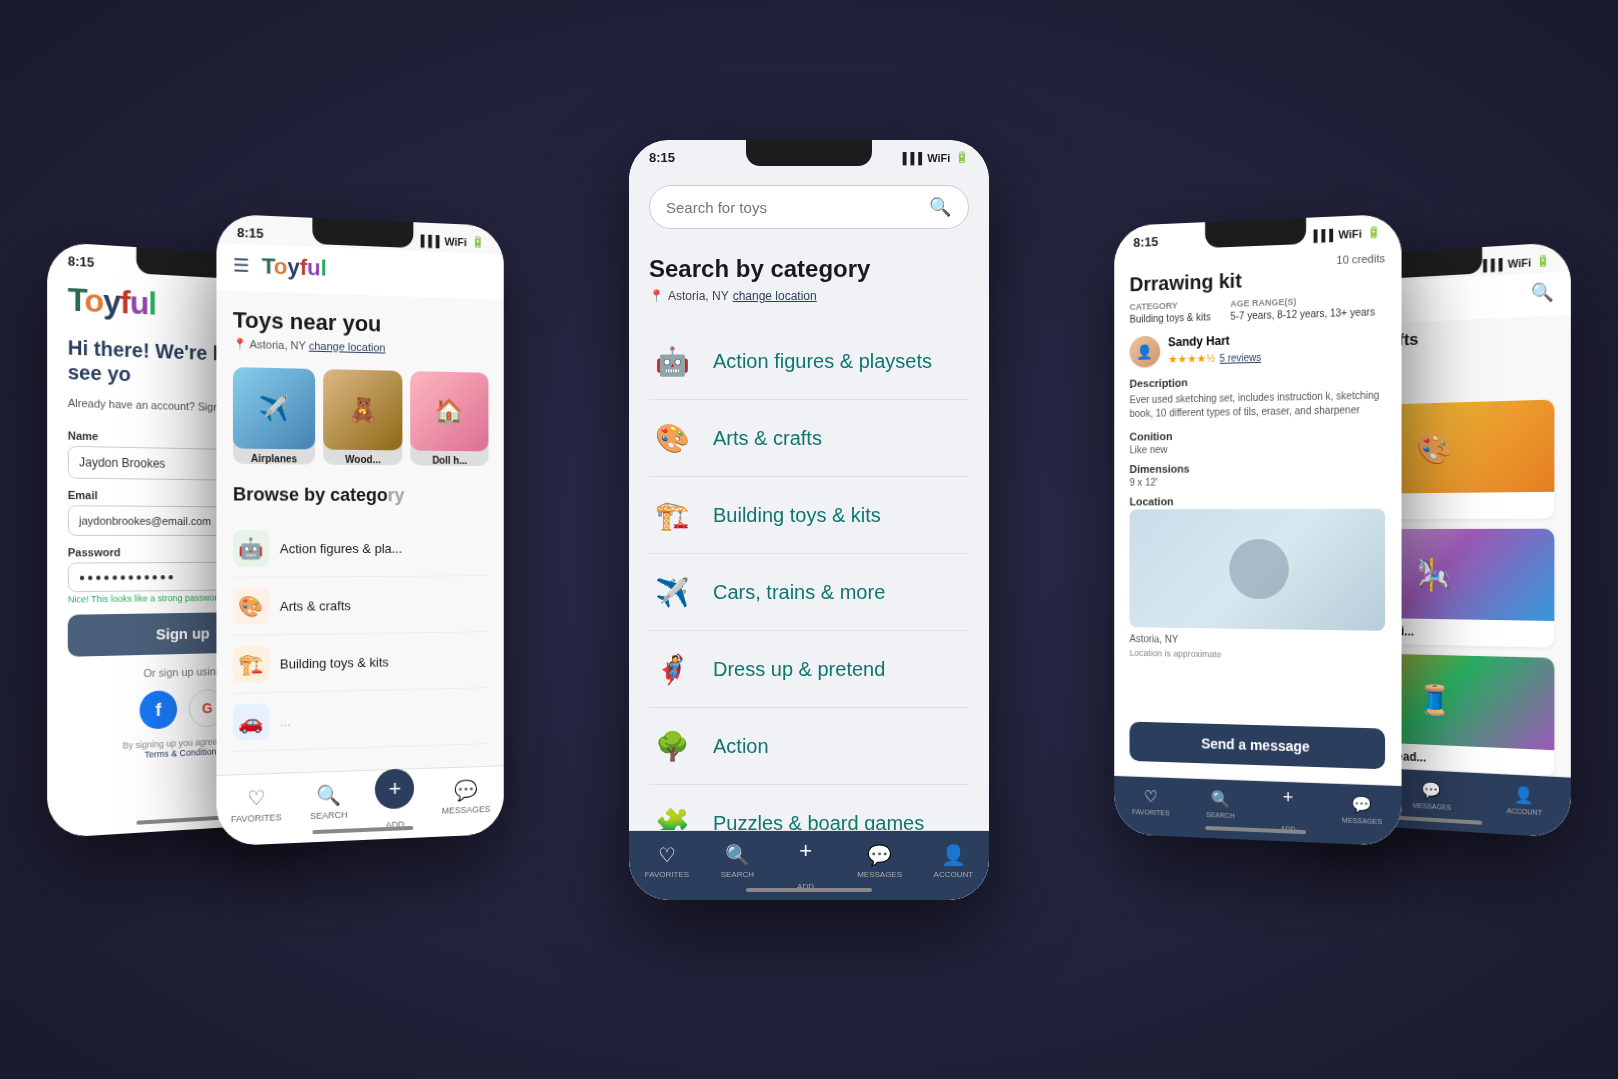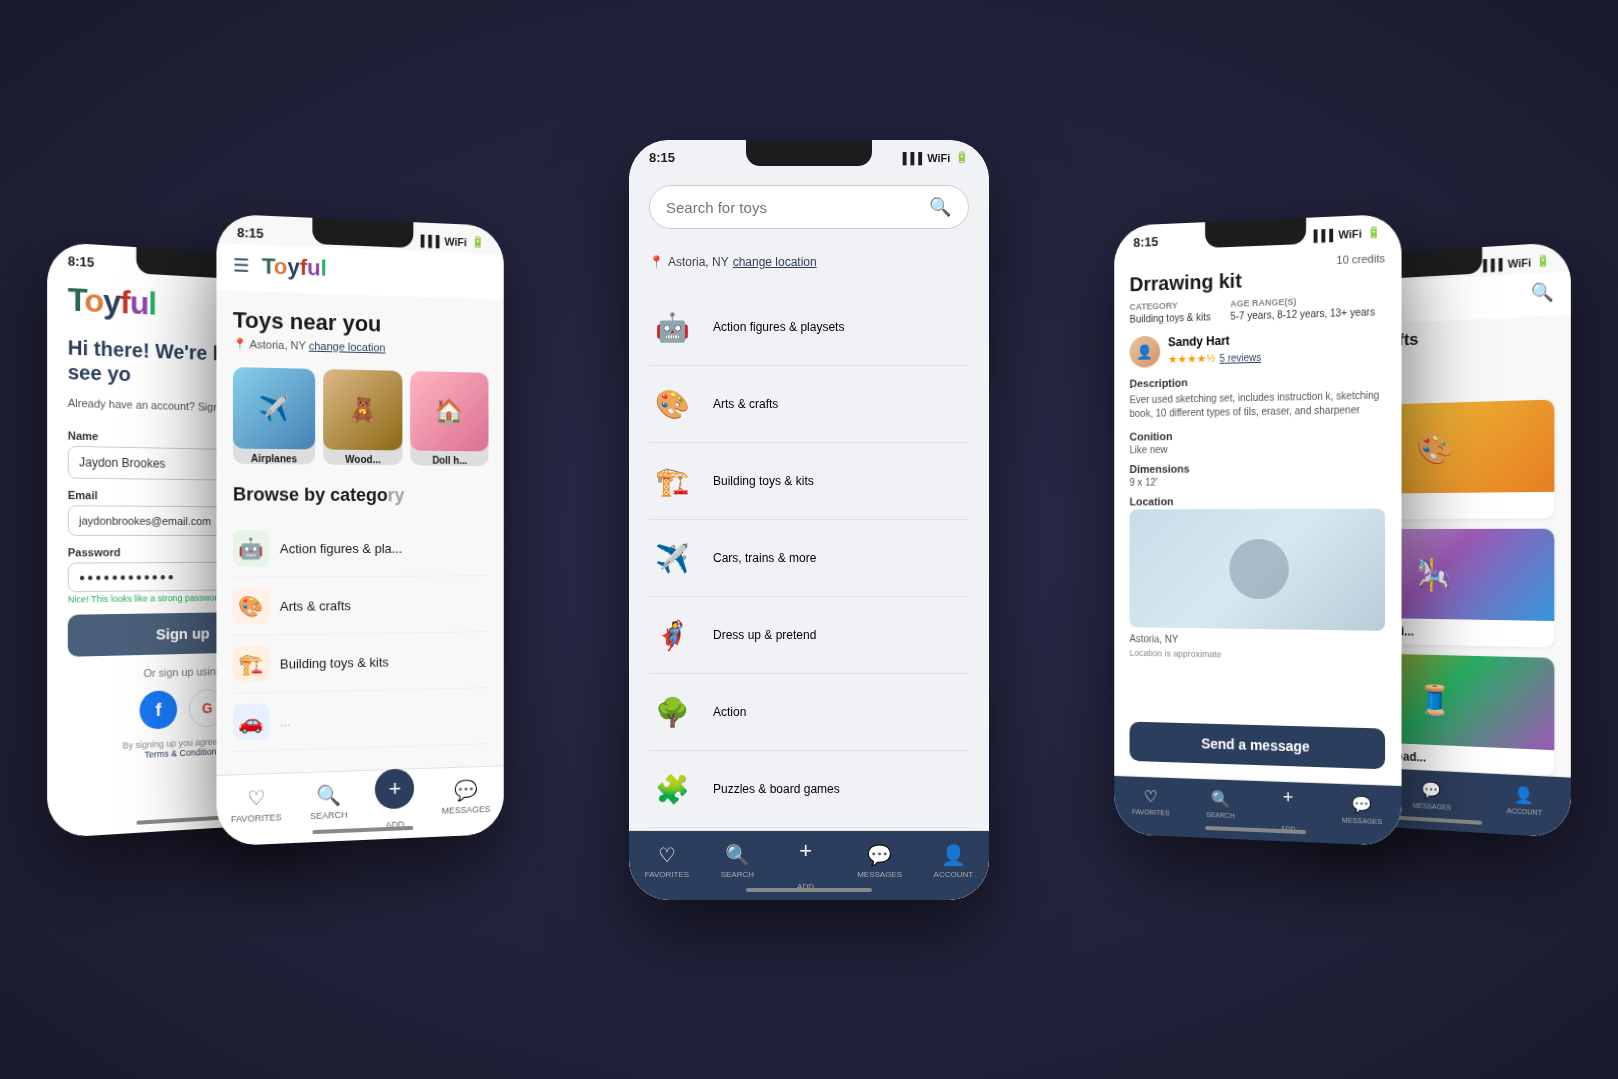--- a/index.html
+++ b/index.html
@@ -312,21 +312,21 @@
       border-bottom: 1px solid #e0e0e0;
     }
     .cat-search-icon {
       width: 48px;
       height: 48px;
       display: flex;
       align-items: center;
       justify-content: center;
       font-size: 28px;
     }
-    .cat-search-label { font-size: 12px; color: #000000; }
+    .cat-search-label { font-size: 20px; color: #0f766e; }
     .product-header {
       background: #fff;
       padding: 8px 16px 10px;
     }
     .product-credits { font-size: 11px; color: #555; text-align: right; }
     .product-title-text { font-size: 20px; font-weight: 800; color: #1a1a1a; margin-bottom: 6px; }
     .product-meta-row { display: flex; gap: 20px; margin-bottom: 12px; }
     .meta-col {}
     .meta-label { font-size: 9px; color: #888; text-transform: uppercase; font-weight: 600; margin-bottom: 2px; }
     .meta-value { font-size: 10px; color: #333; }
@@ -613,20 +613,21 @@
               <span>🔋</span>
           </div>
         </div>
         <div class="search-bar-wrap">
           <div class="search-bar">
             <input type="text" placeholder="Search for toys" style="">
             <div class="search-icon-btn">🔍</div>
           </div>
         </div>
         <div class="search-body">
+          <div class="search-heading">Search by category</div>
           <div class="search-location">
             <span>📍</span>
             <span>Astoria, NY</span>
             <a>change location</a>
           </div>
           <div class="cat-search-item">
             <div class="cat-search-icon">🤖</div>
             <div class="cat-search-label">Action figures &amp; playsets</div>
           </div>
           <div class="cat-search-item">

